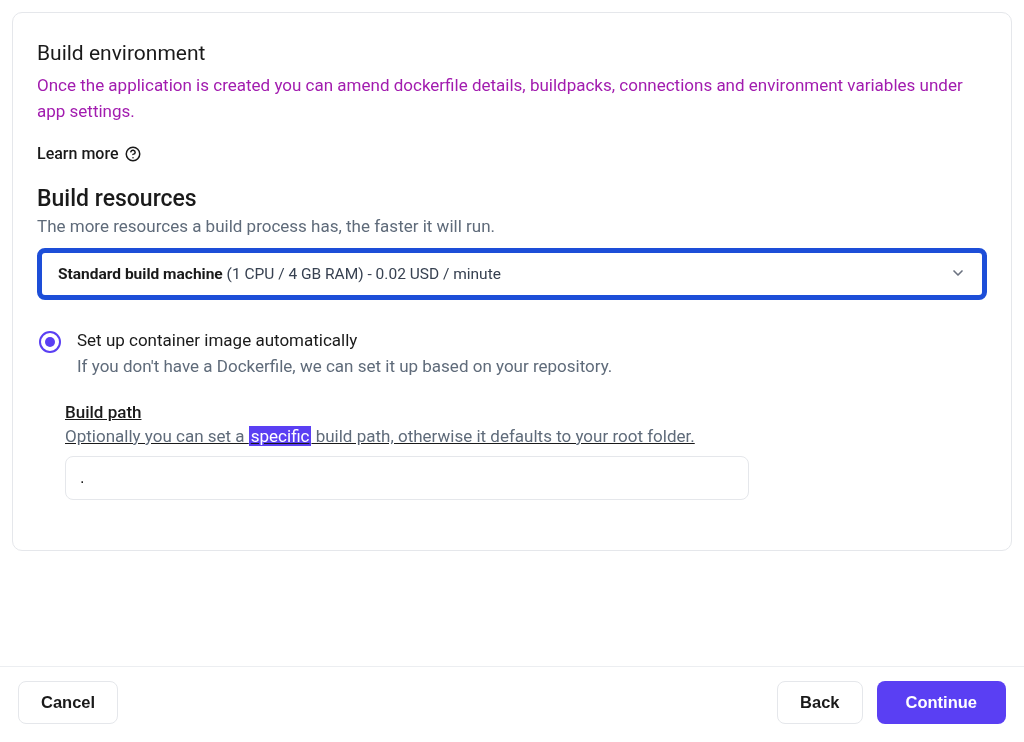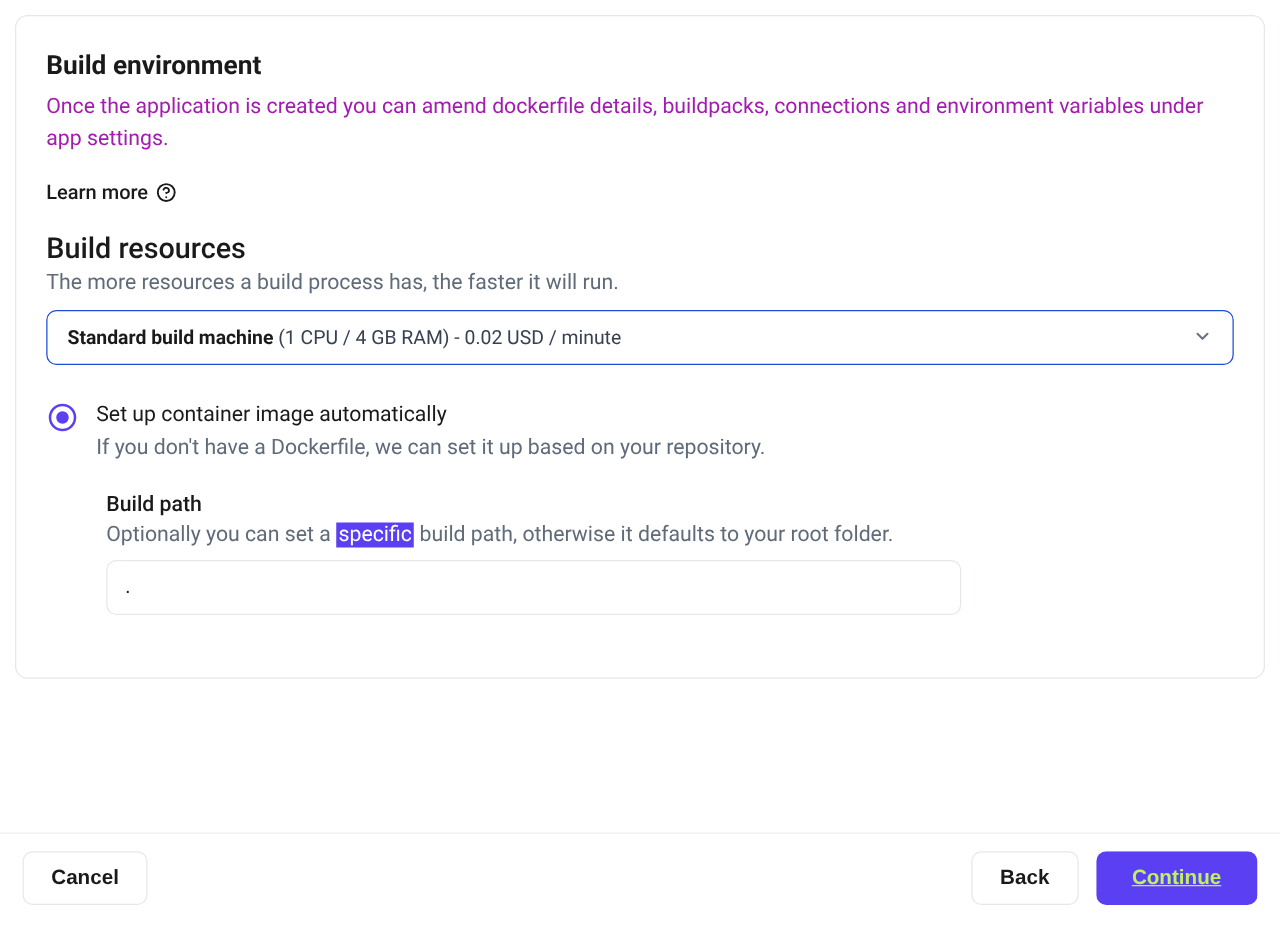--- a/index.html
+++ b/index.html
@@ -18,21 +18,21 @@
     }
     .card {
       border: 1px solid #e5e7eb;
       border-radius: 10px;
       margin: 12px 12px 0 12px;
       padding: 28px 24px 28px 24px;
       background: #ffffff;
     }
     .section-title {
       font-size: 21px;
-      font-weight: 700;
+      font-weight: 400;
       color: #1a1a1a;
       margin-bottom: 8px;
     }
     .section-desc {
       font-size: 17px;
       color: #a21caf;
       line-height: 1.5;
       margin-bottom: 20px;
     }
     .learn-more {
@@ -53,21 +53,21 @@
       color: #1a1a1a;
       margin-bottom: 4px;
     }
     .subdesc {
       font-size: 17px;
       color: #5f6b7a;
       margin-bottom: 12px;
     }
     .select-box {
       width: 100%;
-      border: 1px solid #1d4ed8;
+      border: 5px solid #1d4ed8;
       border-radius: 8px;
       padding: 12px 16px;
       font-size: 15.5px;
       color: #1a1a1a;
       background: #ffffff;
       display: flex;
       align-items: flex-start;
       justify-content: space-between;
       cursor: pointer;
       margin-bottom: 30px;
@@ -121,22 +121,23 @@
       font-size: 17px;
       color: #1a1a1a;
       margin-bottom: 6px;
     }
     .radio-desc {
       font-size: 17px;
       color: #5f6b7a;
       margin-bottom: 18px;
     }
     .nested {
-      margin-left: 46px;
+      margin-left: 26px;
       margin-bottom: 22px;
+      text-decoration: underline;
     }
     .nested .field-label {
       font-size: 17px;
       font-weight: 500;
       color: #1a1a1a;
       margin-bottom: 4px;
     }
     .nested .field-desc {
       font-size: 17px;
       color: #5f6b7a;
@@ -181,23 +182,22 @@
       cursor: pointer;
       border: 1px solid transparent;
       background: #ffffff;
     }
     .btn-outline {
       border-color: #e5e7eb;
       color: #1a1a1a;
     }
     .btn-primary {
       background: #5a3ff3;
-      color: #bef264;
+      color: #ffffff;
       padding: 11px 28px;
-      text-decoration: underline;
     }
   </style>
 </head>
 <body>
 
 <div class="card">
   <h2 class="section-title">Build environment</h2>
   <p class="section-desc">Once the application is created you can amend dockerfile details, buildpacks, connections and environment variables under app settings.</p>
 
   <div class="learn-more">

